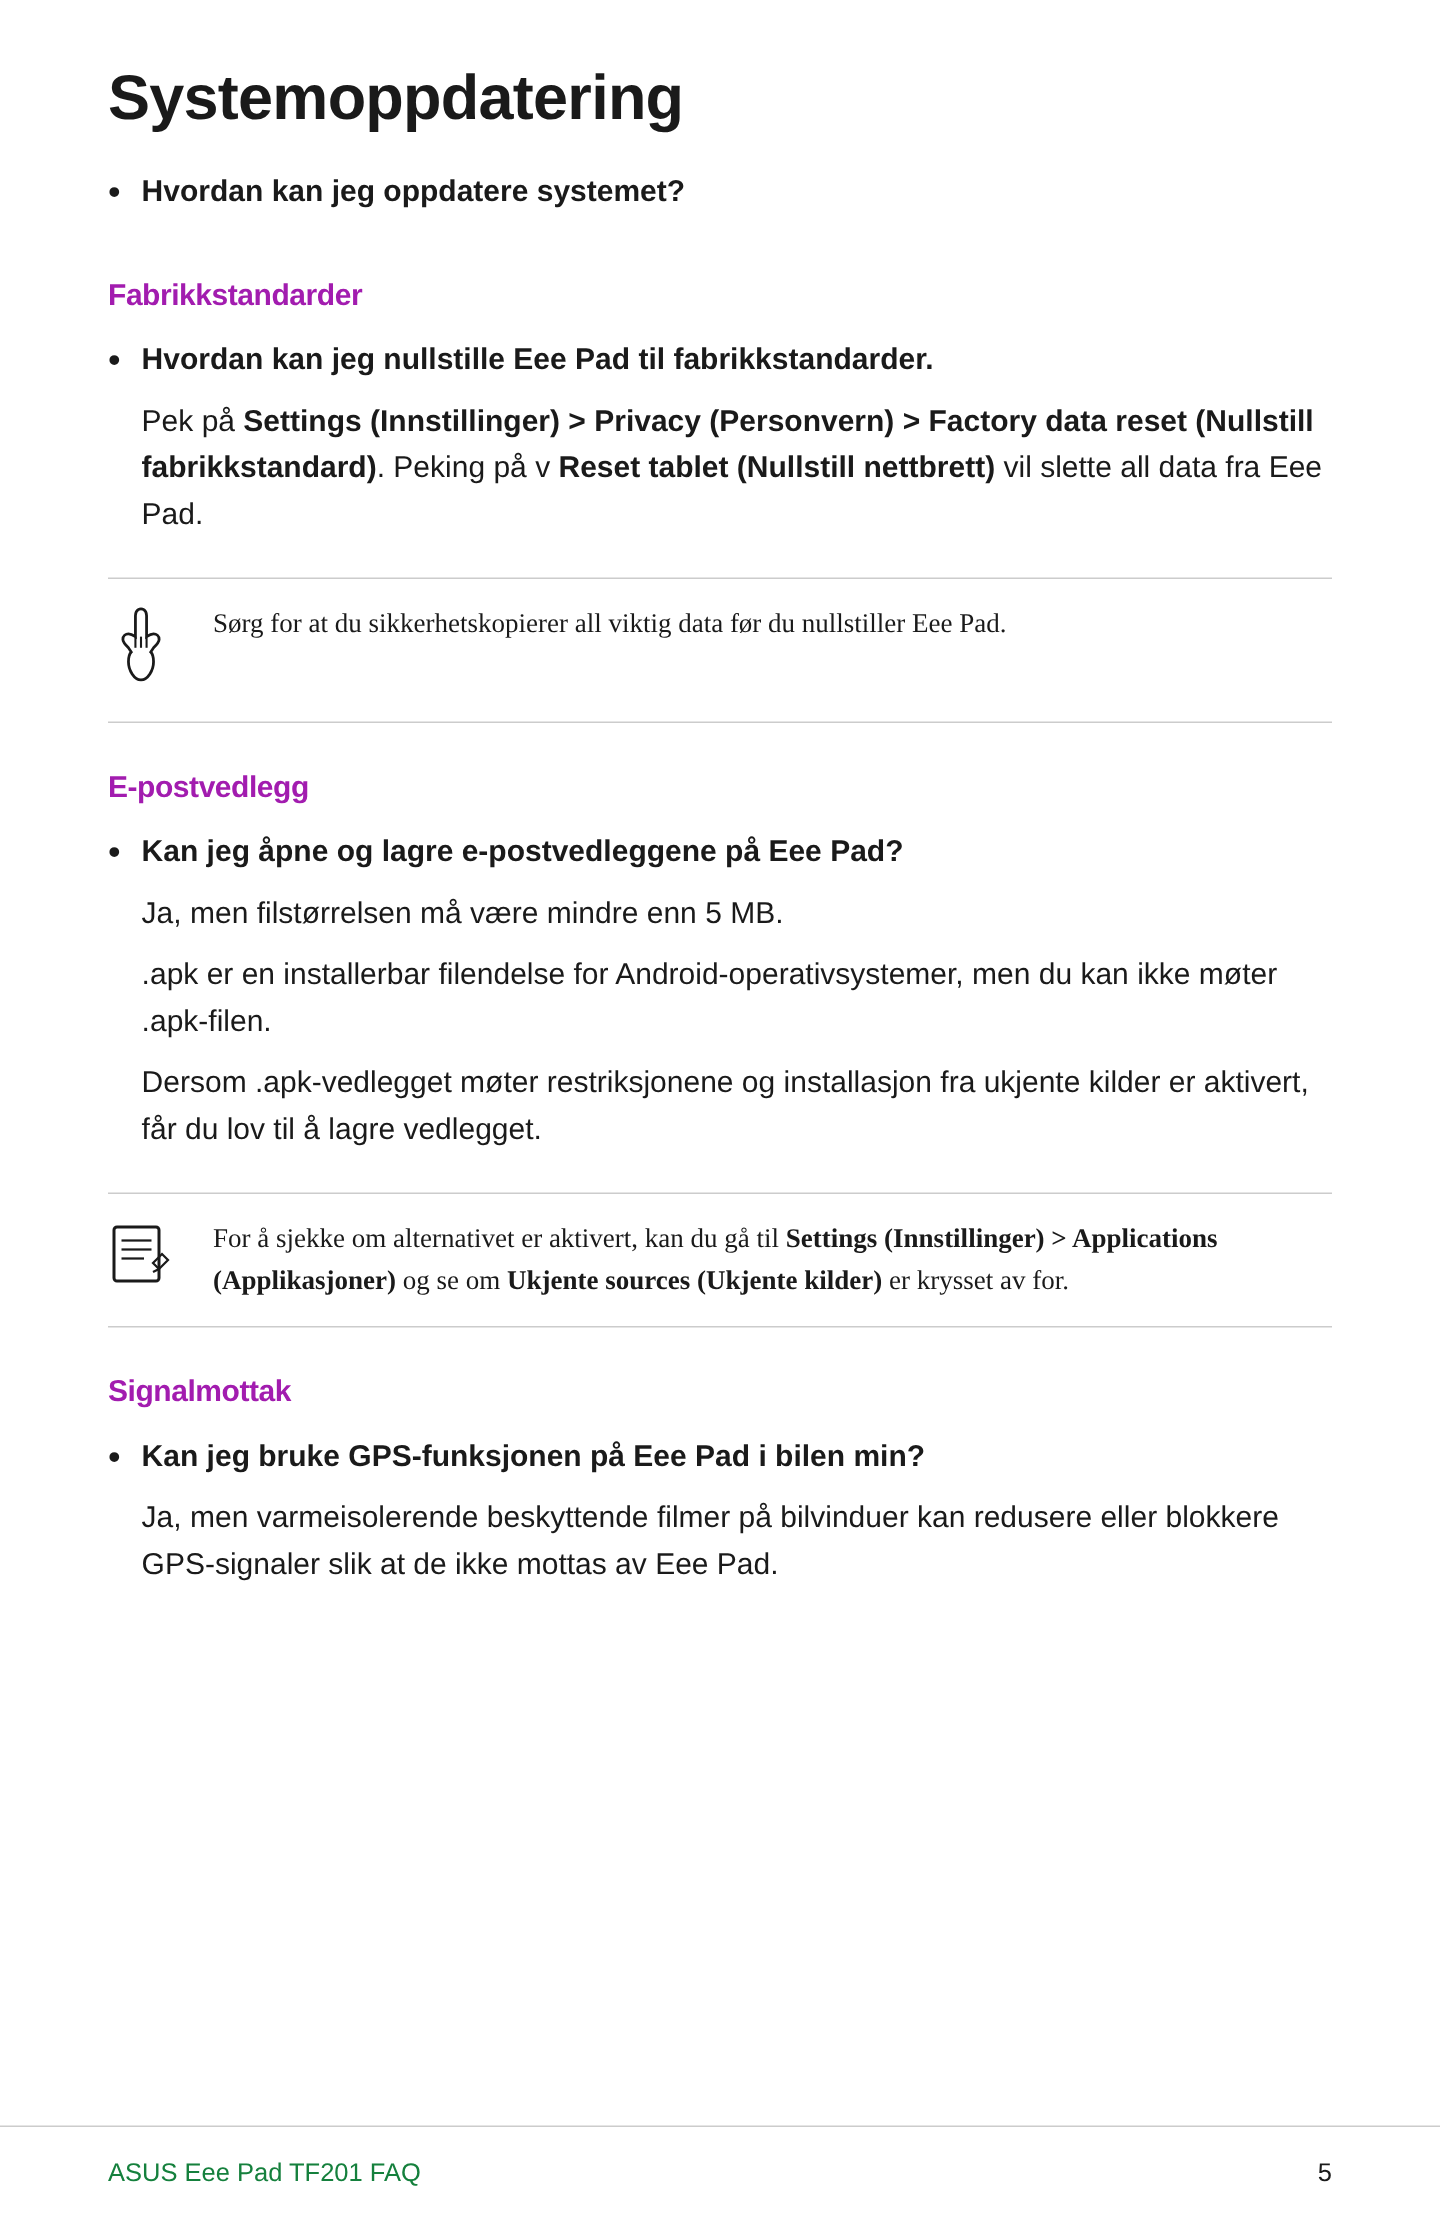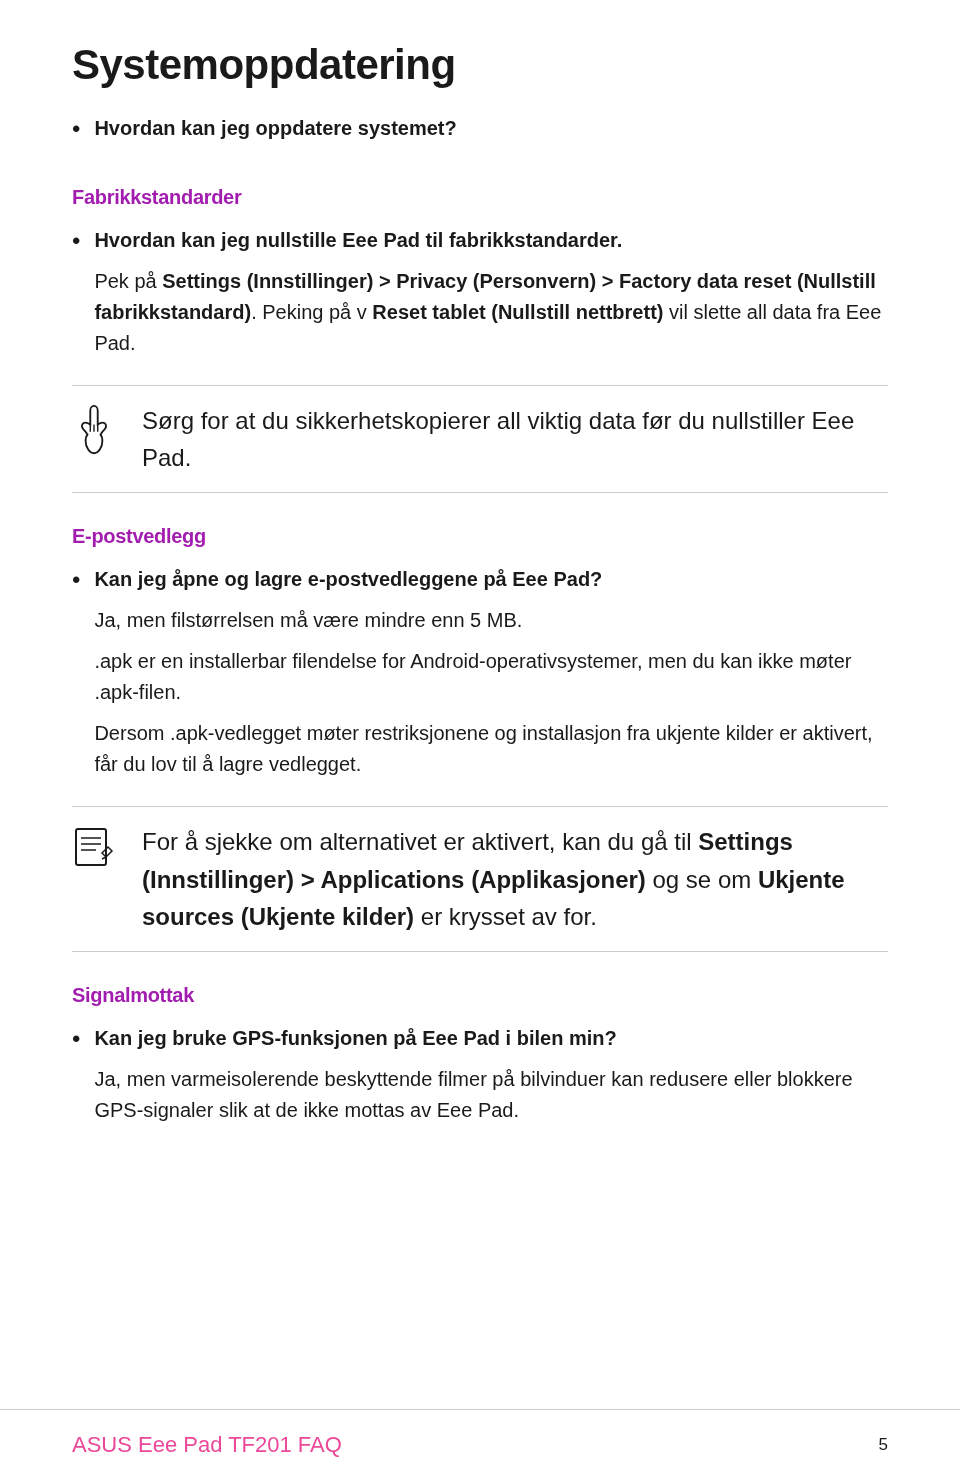--- a/index.html
+++ b/index.html
@@ -78,39 +78,40 @@
 
     .notice-icon {
       width: 52px;
       flex-shrink: 0;
       margin-right: 18px;
       margin-top: 2px;
     }
 
     .notice-text {
       flex: 1;
-      font-size: 24px;
+      font-size: 18px;
       line-height: 1.55;
+      font-family: Liberation Serif, serif;
     }
 
     .page-footer {
       position: absolute;
       bottom: 0;
       left: 0;
       right: 0;
       display: flex;
       justify-content: space-between;
       align-items: center;
       padding: 18px 72px;
       border-top: 1.5px solid #cccccc;
     }
 
     .footer-brand {
-      font-size: 22px;
-      color: #ec4899;
+      font-size: 17px;
+      color: #15803d;
       font-weight: 400;
     }
 
     .footer-page {
       font-size: 17px;
       color: #1a1a1a;
     }
 
     
     .hand-icon-svg {

